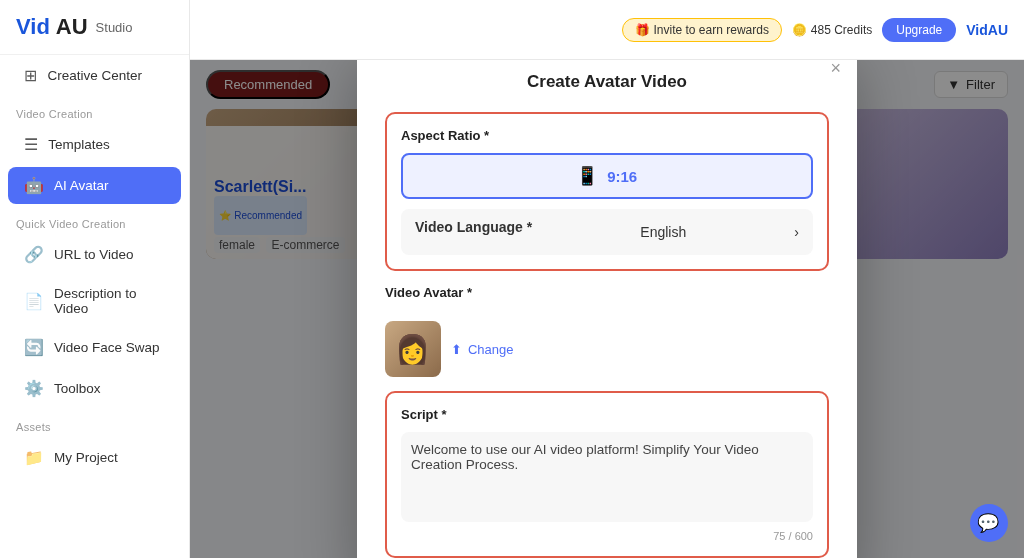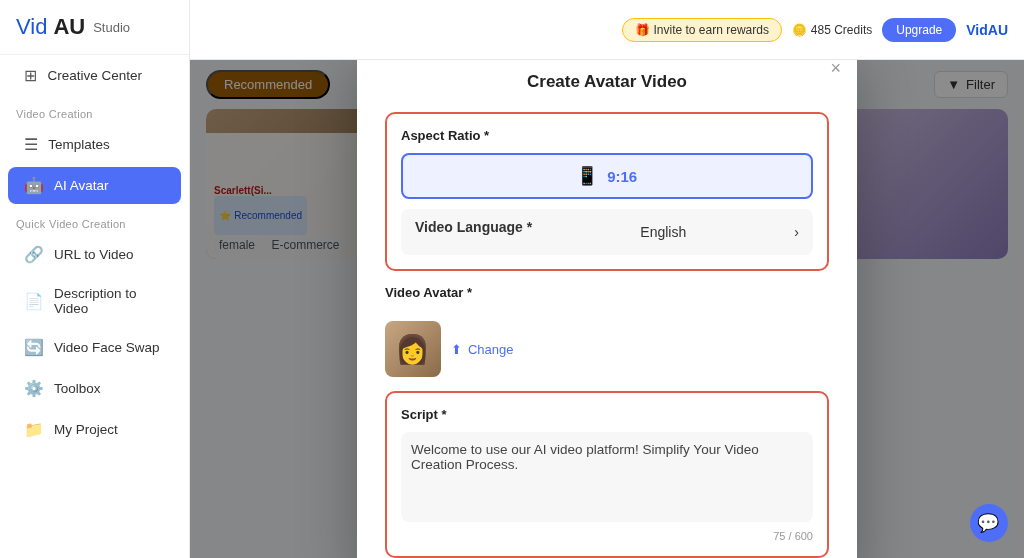--- a/index.html
+++ b/index.html
@@ -16,21 +16,21 @@
       flex-direction: column;
       padding: 0;
     }
     .sidebar-logo {
       display: flex;
       align-items: center;
       padding: 14px 16px;
       gap: 6px;
       border-bottom: 1px solid #f0f0f0;
     }
-    .logo-text-vid { color: #1a56db; font-weight: 400; font-size: 22px; }
+    .logo-text-vid { color: #1a56db; font-weight: 700; font-size: 22px; }
     .logo-text-au { color: #222; font-weight: 800; font-size: 22px; }
     .logo-studio { color: #666; font-size: 13px; margin-left: 2px; }
     .sidebar-section-label {
       font-size: 11px;
       color: #999;
       padding: 12px 16px 4px;
       letter-spacing: 0.3px;
     }
     .sidebar-item {
       display: flex;
@@ -107,21 +107,21 @@
     }
 
     
     .content-filterbar {
       display: flex;
       align-items: center;
       justify-content: space-between;
       padding: 10px 16px;
     }
     .recommend-tab {
-      background: #a16207;
+      background: #7f1d1d;
       color: #fff;
       border-radius: 20px;
       padding: 5px 16px;
       font-size: 13px;
       cursor: pointer;
     }
     .filter-btn {
       display: flex;
       align-items: center;
       gap: 6px;
@@ -298,21 +298,21 @@
       position: relative;
       overflow: hidden;
     }
     .bg-card-overlay {
       position: absolute;
       bottom: 0;
       left: 0; right: 0;
       background: rgba(255,255,255,0.92);
       padding: 6px 8px;
     }
-    .bg-card-name { font-size: 10px; font-weight: 600; color: #b91c1c; margin-top: 46px; }
+    .bg-card-name { font-size: 16px; font-weight: 600; color: #1d4ed8; margin-top: 46px; }
     .tag-recommended {
       display: inline-block;
       background: #dbeafe;
       color: #1d4ed8;
       font-size: 10px;
       border-radius: 4px;
       padding: 14px 5px;
       margin-right: 3px;
     }
     .tag-small {
@@ -383,20 +383,21 @@
 
   <div class="sidebar-item">
     <span class="icon">🔄</span>
     <span>Video Face Swap</span>
   </div>
   <div class="sidebar-item">
     <span class="icon">⚙️</span>
     <span>Toolbox</span>
   </div>
 
+  <div class="sidebar-section-label">Assets</div>
 
   <div class="sidebar-item">
     <span class="icon">📁</span>
     <span>My Project</span>
   </div>
 </div>
 
 <div class="main">
 
   <div class="topbar">

